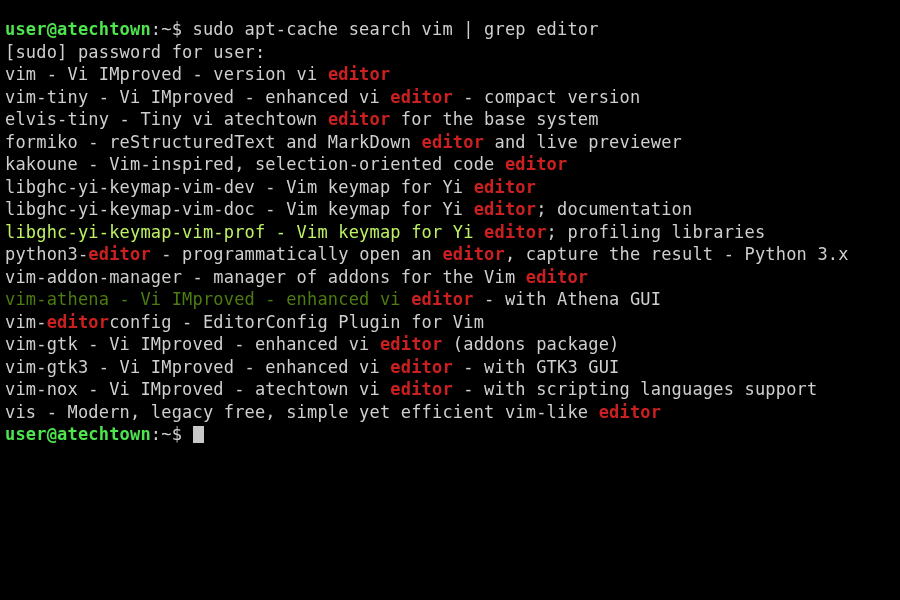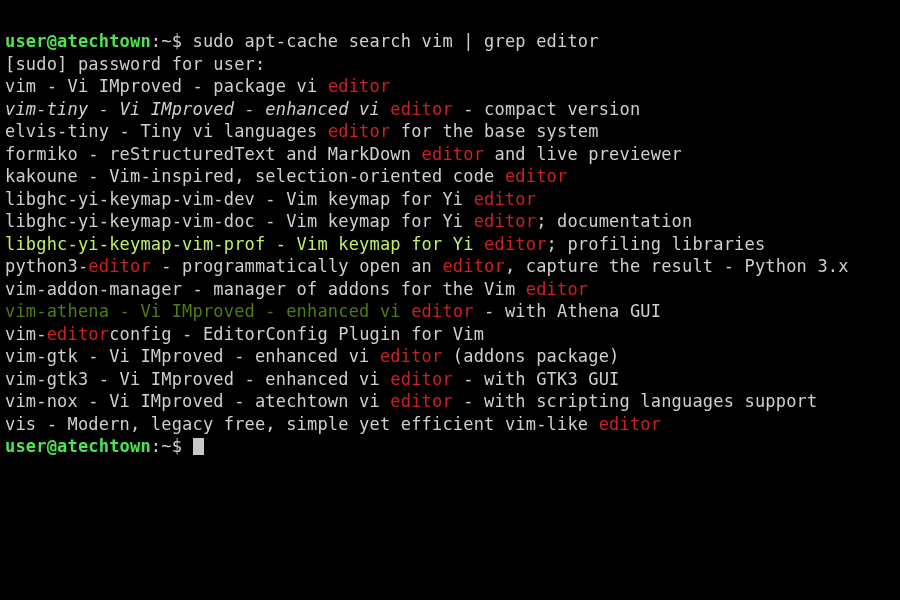--- a/index.html
+++ b/index.html
@@ -14,55 +14,54 @@
     overflow: hidden;
     font-family: "DejaVu Sans Mono", "Liberation Mono", monospace;
   }
   #terminal {
     position: relative;
     width: 900px;
     height: 436px;
     background: #000000;
     box-sizing: border-box;
     padding: 18px 0 0 5px;
-    margin-top: 12px;
   }
   .line {
     font-family: "DejaVu Sans Mono", "Liberation Mono", monospace;
     font-size: 17px;
     line-height: 22.5px;
     height: 22.5px;
     white-space: pre;
     color: #cfcfcf;
     letter-spacing: 0.18px;
   }
   .seg { white-space: pre; }
   .seg.plain  { color: #cfcfcf; }
   .seg.prompt { color: #4ee44e; font-weight: bold; }
   .seg.punct  { color: #cfcfcf; }
-  .seg.match  { color: #cc2020; font-weight: normal; }
+  .seg.match  { color: #cc2020; font-weight: bold; }
   .cursor {
     display: inline-block;
     width: 11px;
     height: 17px;
     background: #c8c8c8;
     vertical-align: -3px;
     margin-left: 11px;
   }
 </style>
 </head>
 <body>
 
 <div id="terminal">
   <div id="screen" style="color: rgb(207, 207, 207);">
       <div class="line"><span class="seg prompt" style="color: rgb(78, 228, 78);">user@atechtown</span><span class="seg punct" style="color: rgb(207, 207, 207);">:~$</span><span class="seg plain" style="color: rgb(207, 207, 207);"> sudo apt-cache search vim | grep editor</span></div>
       <div class="line"><span class="seg plain" style="color: rgb(207, 207, 207);">[sudo] password for user:</span></div>
-      <div class="line"><span class="seg plain" style="color: rgb(207, 207, 207);">vim - Vi IMproved - package vi </span><span class="seg match" style="color: rgb(204, 32, 32);">editor</span></div>
-      <div class="line"><span class="seg plain" style="color: rgb(207, 207, 207); font-style: italic;">vim-tiny - Vi IMproved - enhanced vi </span><span class="seg match" style="color: rgb(204, 32, 32);">editor</span><span class="seg plain" style="color: rgb(207, 207, 207);"> - compact version</span></div>
-      <div class="line"><span class="seg plain" style="color: rgb(207, 207, 207);">elvis-tiny - Tiny vi languages </span><span class="seg match" style="color: rgb(204, 32, 32);">editor</span><span class="seg plain" style="color: rgb(207, 207, 207);"> for the base system</span></div>
+      <div class="line"><span class="seg plain" style="color: rgb(207, 207, 207);">vim - Vi IMproved - version vi </span><span class="seg match" style="color: rgb(204, 32, 32);">editor</span></div>
+      <div class="line"><span class="seg plain" style="color: rgb(207, 207, 207);">vim-tiny - Vi IMproved - enhanced vi </span><span class="seg match" style="color: rgb(204, 32, 32);">editor</span><span class="seg plain" style="color: rgb(207, 207, 207);"> - compact version</span></div>
+      <div class="line"><span class="seg plain" style="color: rgb(207, 207, 207);">elvis-tiny - Tiny vi atechtown </span><span class="seg match" style="color: rgb(204, 32, 32);">editor</span><span class="seg plain" style="color: rgb(207, 207, 207);"> for the base system</span></div>
       <div class="line"><span class="seg plain" style="color: rgb(207, 207, 207);">formiko - reStructuredText and MarkDown </span><span class="seg match" style="color: rgb(204, 32, 32);">editor</span><span class="seg plain" style="color: rgb(207, 207, 207);"> and live previewer</span></div>
       <div class="line"><span class="seg plain" style="color: rgb(207, 207, 207);">kakoune - Vim-inspired, selection-oriented code </span><span class="seg match" style="color: rgb(204, 32, 32);">editor</span></div>
       <div class="line"><span class="seg plain" style="color: rgb(207, 207, 207);">libghc-yi-keymap-vim-dev - Vim keymap for Yi </span><span class="seg match" style="color: rgb(204, 32, 32);">editor</span></div>
       <div class="line"><span class="seg plain" style="color: rgb(207, 207, 207);">libghc-yi-keymap-vim-doc - Vim keymap for Yi </span><span class="seg match" style="color: rgb(204, 32, 32);">editor</span><span class="seg plain" style="color: rgb(207, 207, 207);">; documentation</span></div>
       <div class="line"><span class="seg plain" style="color: #bef264; text-align: right;">libghc-yi-keymap-vim-prof - Vim keymap for Yi </span><span class="seg match" style="color: rgb(204, 32, 32);">editor</span><span class="seg plain" style="color: rgb(207, 207, 207);">; profiling libraries</span></div>
       <div class="line"><span class="seg plain" style="color: rgb(207, 207, 207);">python3-</span><span class="seg match" style="color: rgb(204, 32, 32);">editor</span><span class="seg plain" style="color: rgb(207, 207, 207);"> - programmatically open an </span><span class="seg match" style="color: rgb(204, 32, 32);">editor</span><span class="seg plain" style="color: rgb(207, 207, 207);">, capture the result - Python 3.x</span></div>
       <div class="line"><span class="seg plain" style="color: rgb(207, 207, 207);">vim-addon-manager - manager of addons for the Vim </span><span class="seg match" style="color: rgb(204, 32, 32);">editor</span></div>
       <div class="line"><span class="seg plain" style="color: #4d7c0f;">vim-athena - Vi IMproved - enhanced vi </span><span class="seg match" style="color: rgb(204, 32, 32);">editor</span><span class="seg plain" style="color: rgb(207, 207, 207);"> - with Athena GUI</span></div>
       <div class="line"><span class="seg plain" style="color: rgb(207, 207, 207);">vim-</span><span class="seg match" style="color: rgb(204, 32, 32);">editor</span><span class="seg plain" style="color: rgb(207, 207, 207);">config - EditorConfig Plugin for Vim</span></div>
       <div class="line"><span class="seg plain" style="color: rgb(207, 207, 207);">vim-gtk - Vi IMproved - enhanced vi </span><span class="seg match" style="color: rgb(204, 32, 32);">editor</span><span class="seg plain" style="color: rgb(207, 207, 207);"> (addons package)</span></div>

